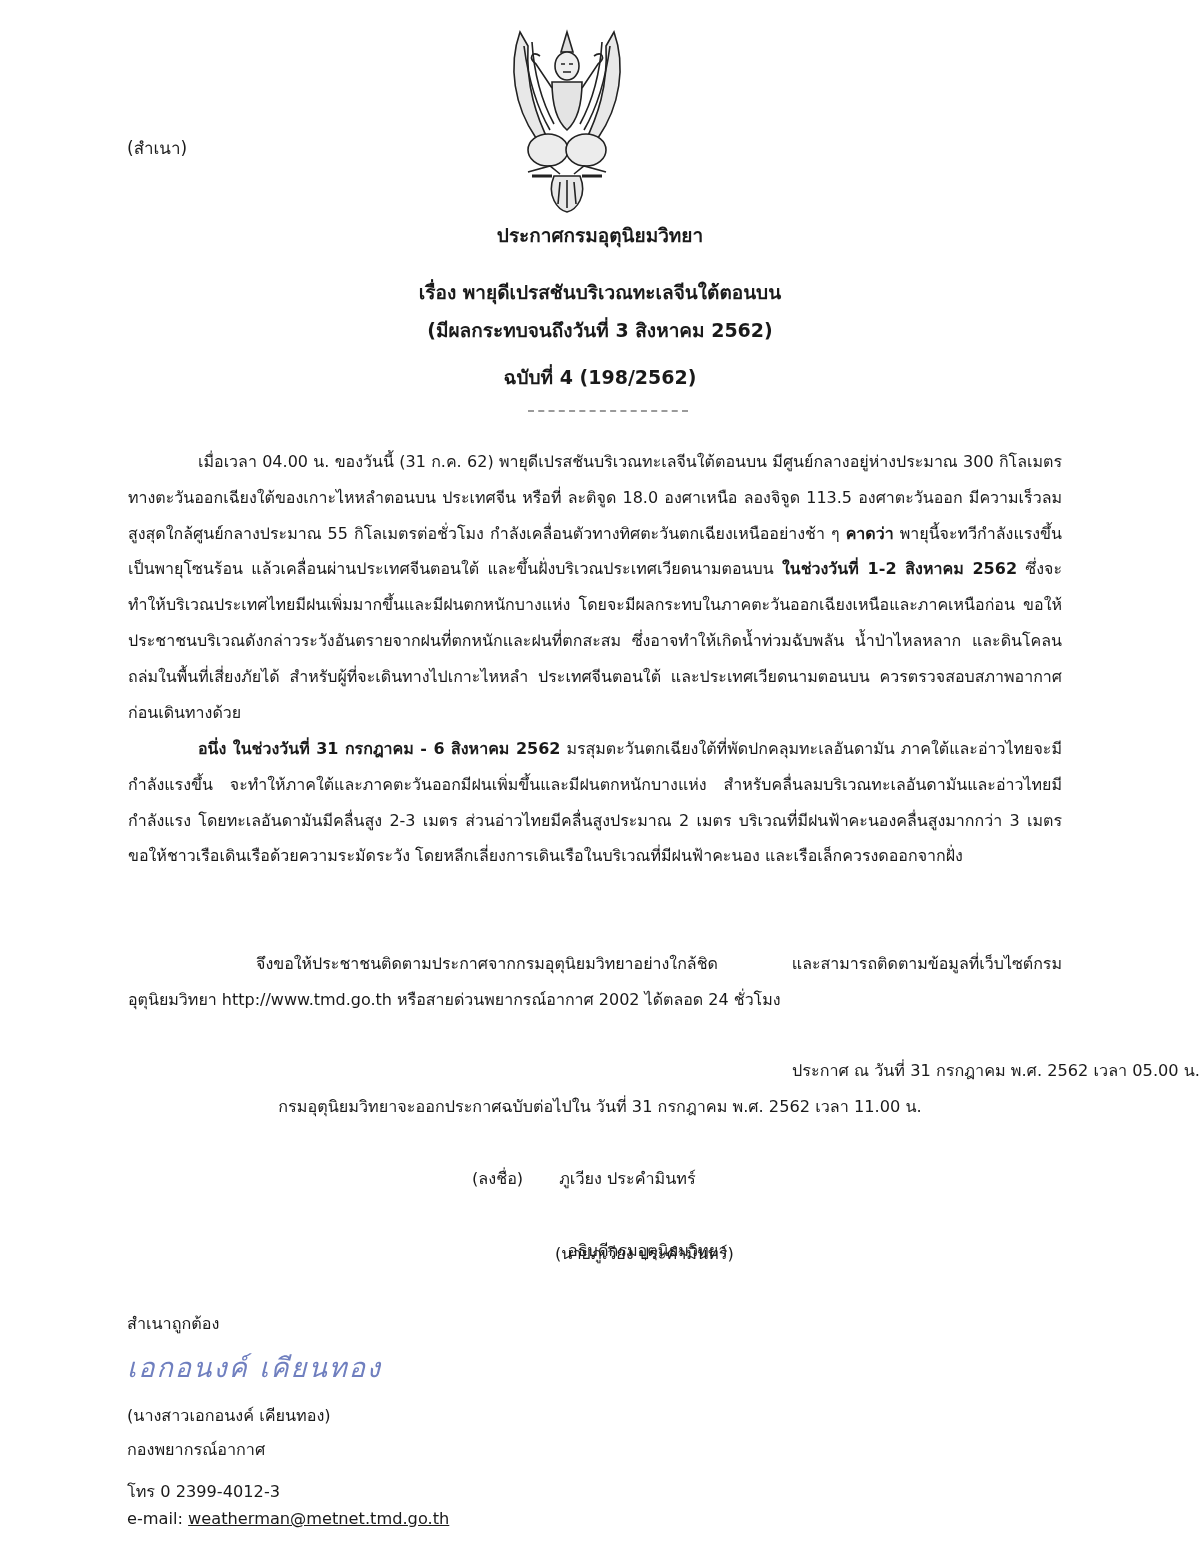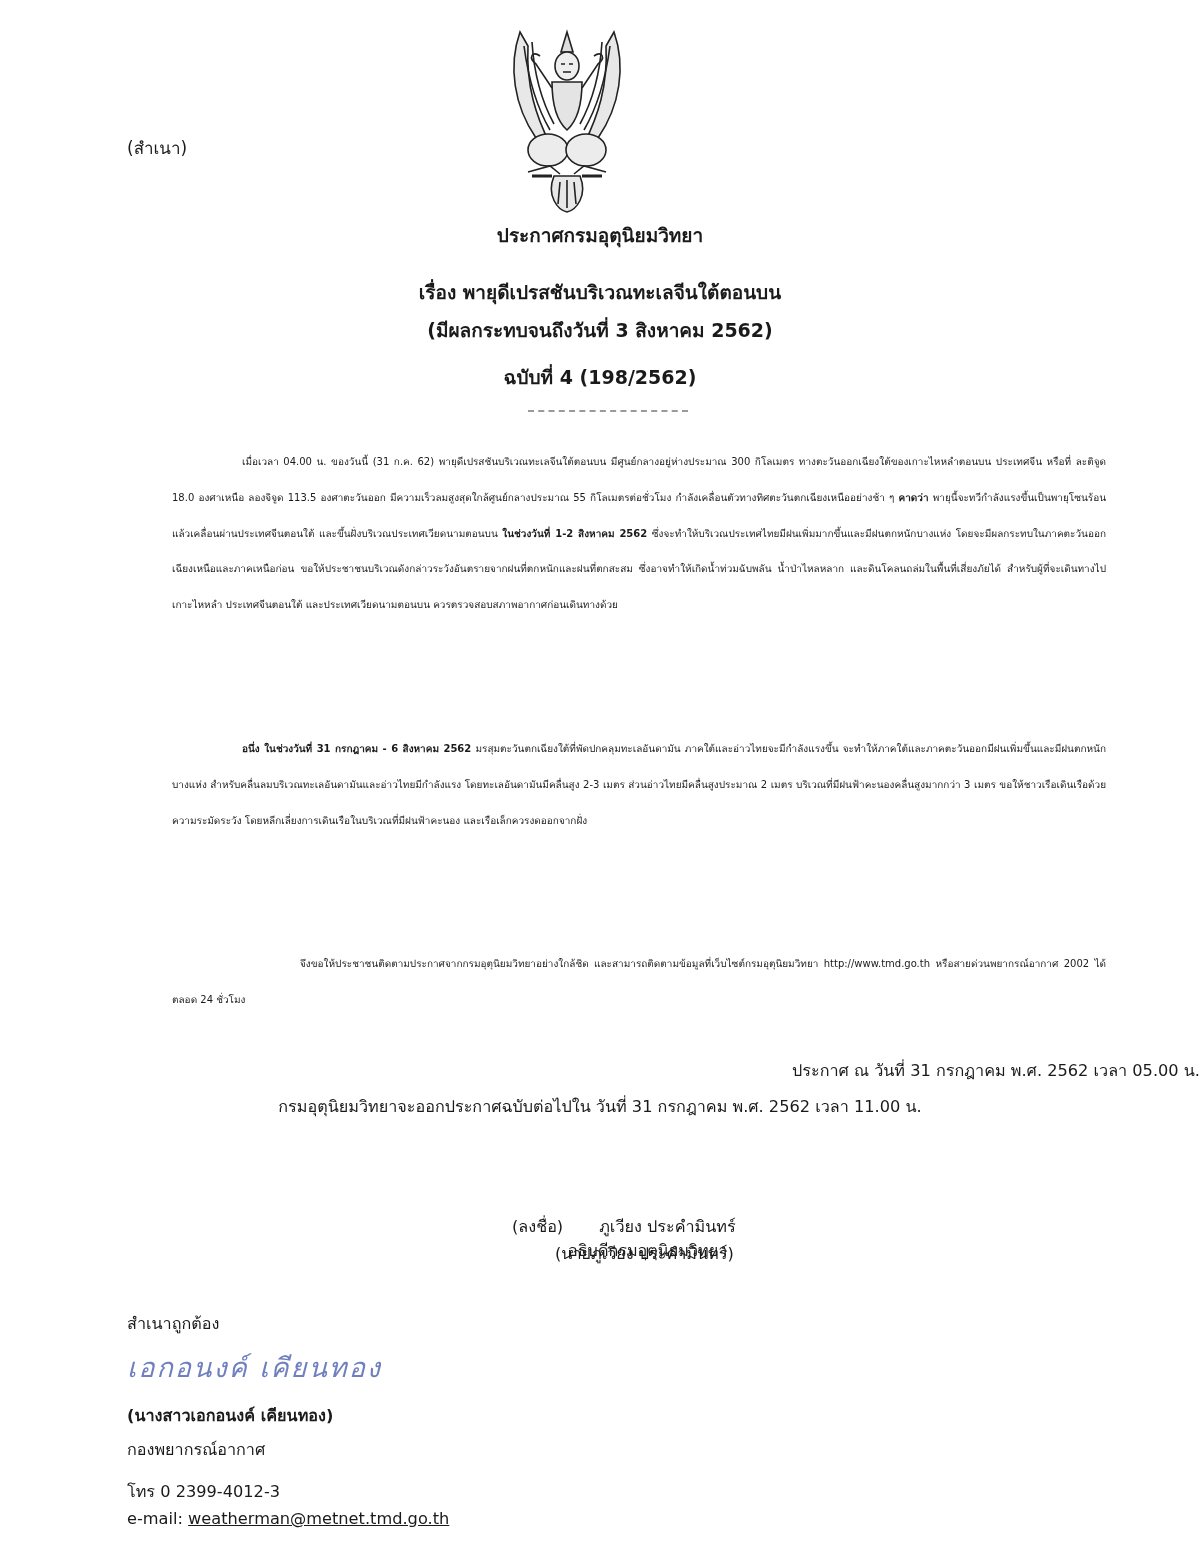--- a/index.html
+++ b/index.html
@@ -10,39 +10,39 @@
     }
     .abs { position: absolute; }
     .copy-label { left: 127px; top: 134px; font-size: 17px; }
     .garuda { left: 506px; top: 26px; width: 122px; height: 188px; }
     .title-block { left: 0; width: 1200px; text-align: center; font-weight: bold; font-size: 19px; }
     .t1 { top: 220px; }
     .t2 { top: 277px; }
     .t3 { top: 315px; }
     .t4 { top: 362px; }
     .divider { left: 528px; top: 410px; width: 160px; border-top: 2px dashed #9a9a9a; }
-    .para { left: 128px; width: 934px; font-size: 10px; line-height: 35.8px; text-align: justify; text-align-last: left; margin-left: 44px; }
+    .para { left: 128px; width: 934px; font-size: 16px; line-height: 35.8px; text-align: justify; text-align-last: left; }
     .p1 { top: 444px; }
     .p2 { top: 731px; }
     .p3 { top: 946px; }
     .indent { display: inline-block; width: 70px; }
     .indent2 { display: inline-block; width: 128px; }
     b { font-weight: bold; }
     .center { left: 0; width: 1200px; text-align: center; font-size: 16.2px; }
     .d1 { top: 1057px; text-align: right; }
     .d2 { top: 1093px; }
     .sign-row { font-size: 16.2px; }
-    .s1 { left: 512px; top: 1165px; margin-top: 48px; }
+    .s1 { left: 472px; top: 1165px; }
     .s1 .gap { display: inline-block; width: 36px; }
     .s2 { left: 555px; top: 1201px; margin-top: 39px; }
     .s3 { left: 568px; top: 1237px; }
     .footer { left: 127px; font-size: 16.2px; }
     .f1 { top: 1310px; }
     .f-sig { left: 127px; top: 1346px; font-family: "DejaVu Serif", serif; font-size: 27px; color: #6f7fbf; letter-spacing: 2px; font-style: italic; }
-    .f2 { top: 1402px; font-weight: bold; }
+    .f2 { top: 1402px; }
     .f3 { top: 1436px; }
     .f4 { top: 1478px; }
     .f5 { top: 1509px; }
     .email { text-decoration: underline; }
   </style>
 </head>
 <body>
 
 <div class="abs copy-label">(สำเนา)</div>
 

